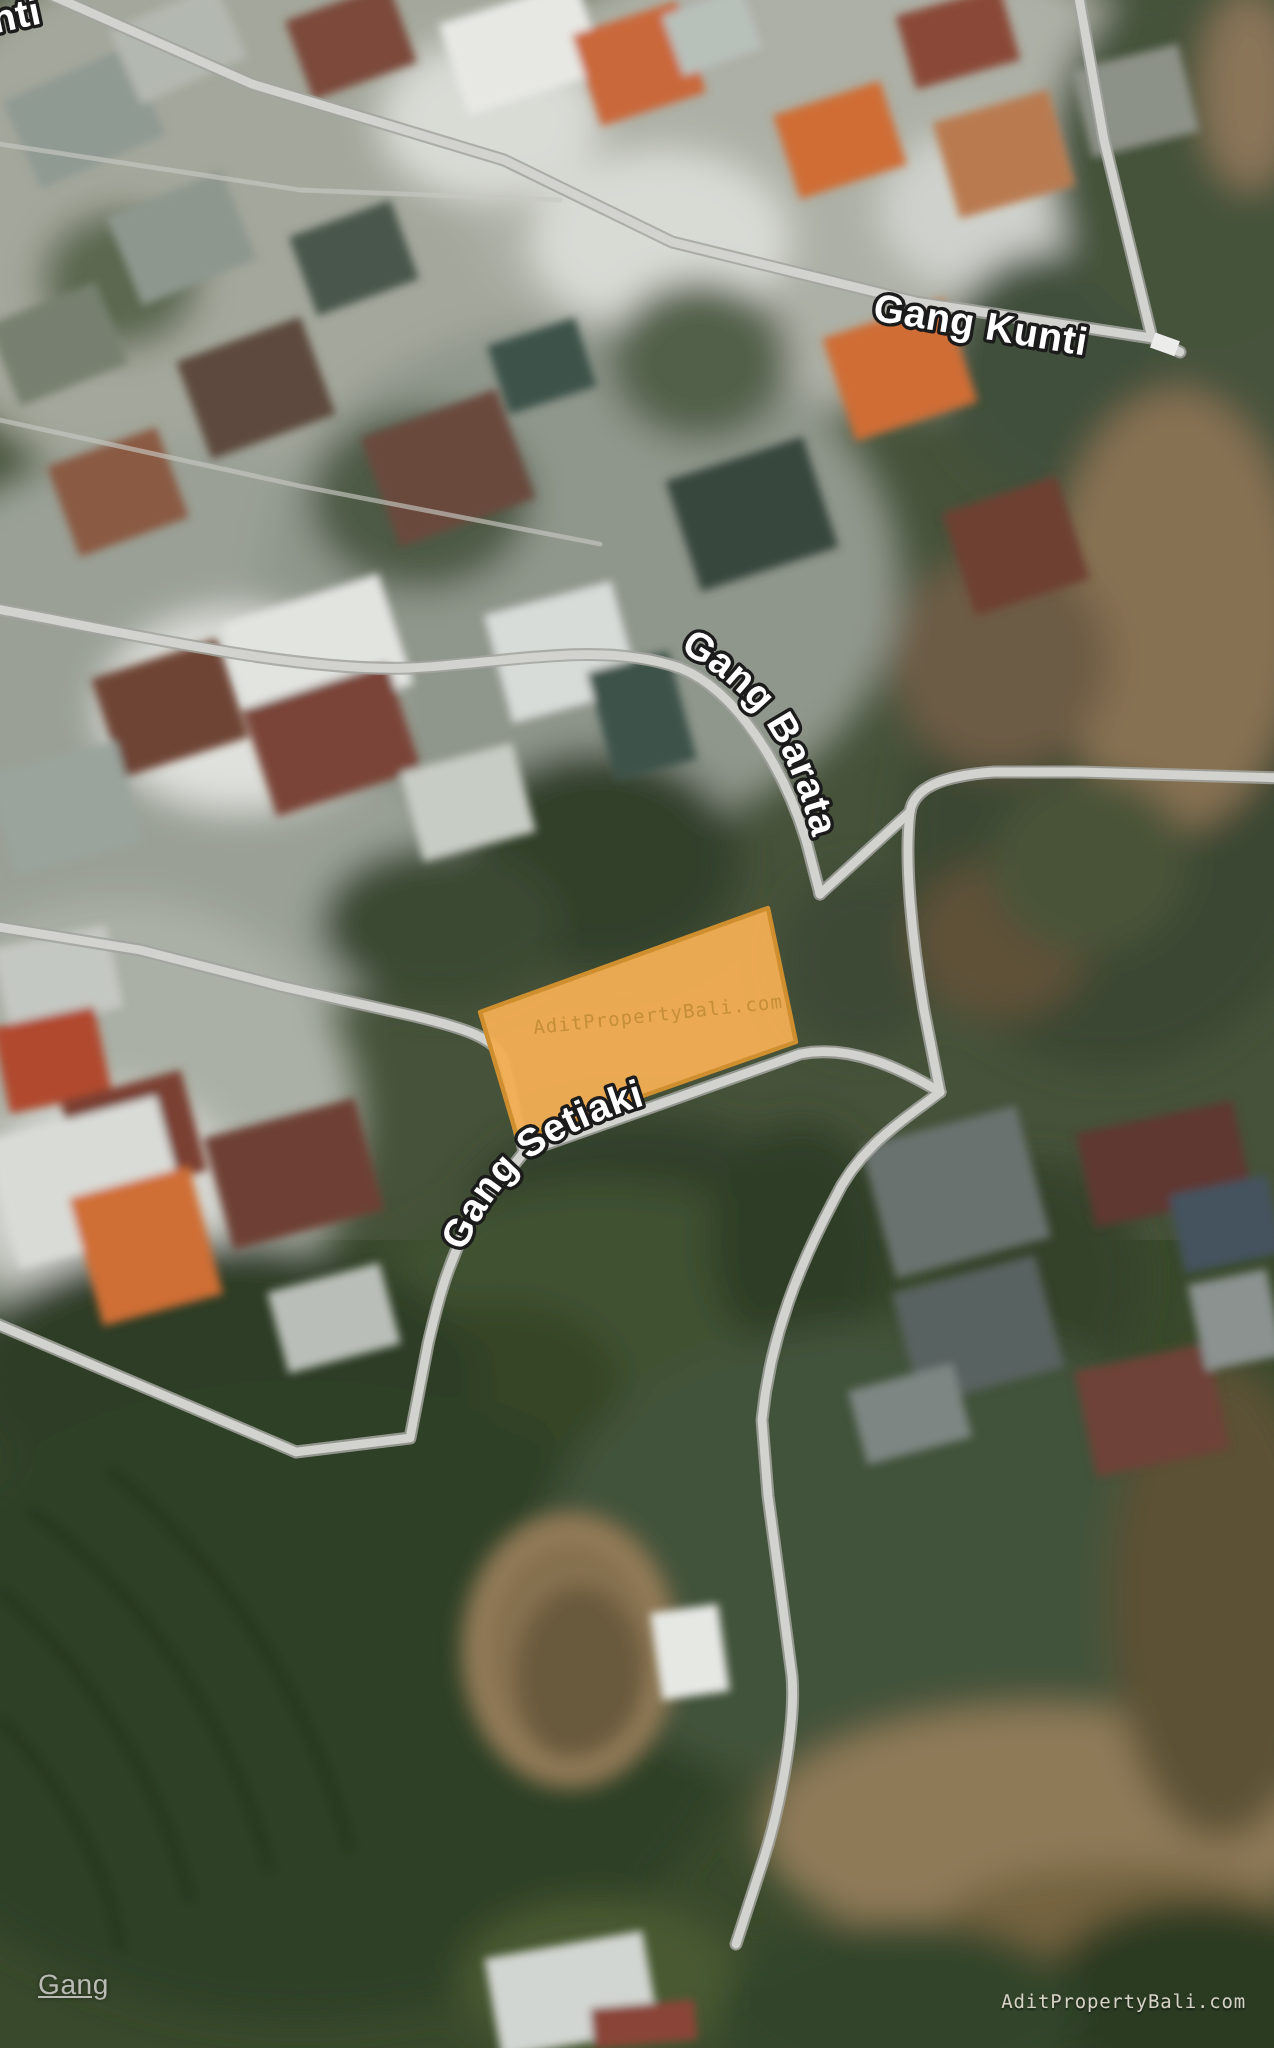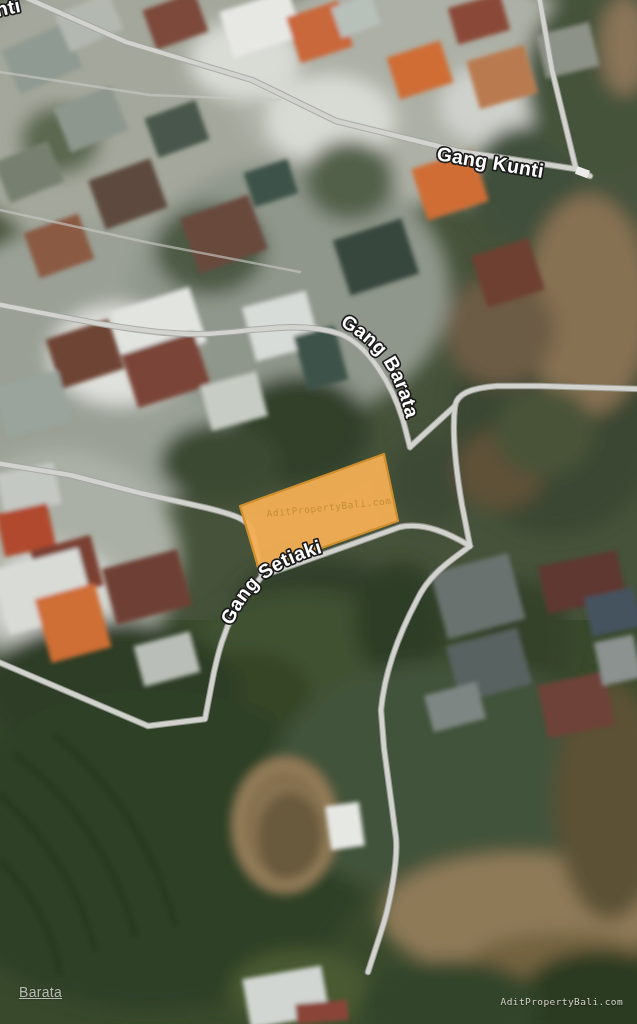--- a/index.html
+++ b/index.html
@@ -227,15 +227,15 @@
       <text class="street-label" x="436" y="160" transform="rotate(9.5 436 160)">Gang Kunti</text>
       <text class="street-label">
         <textPath href="#p-barata" startOffset="2">Gang Barata</textPath>
       </text>
       <text class="street-label">
         <textPath href="#p-setiaki" startOffset="2">Gang Setiaki</textPath>
       </text>
     </g>
   </svg>
 
-  <a class="footer-legal" href="#">Barata</a>
+  <a class="footer-legal" href="#">Gang</a>
   <span class="footer-watermark">AditPropertyBali.com</span>
 </div>
 
 </body></html>

